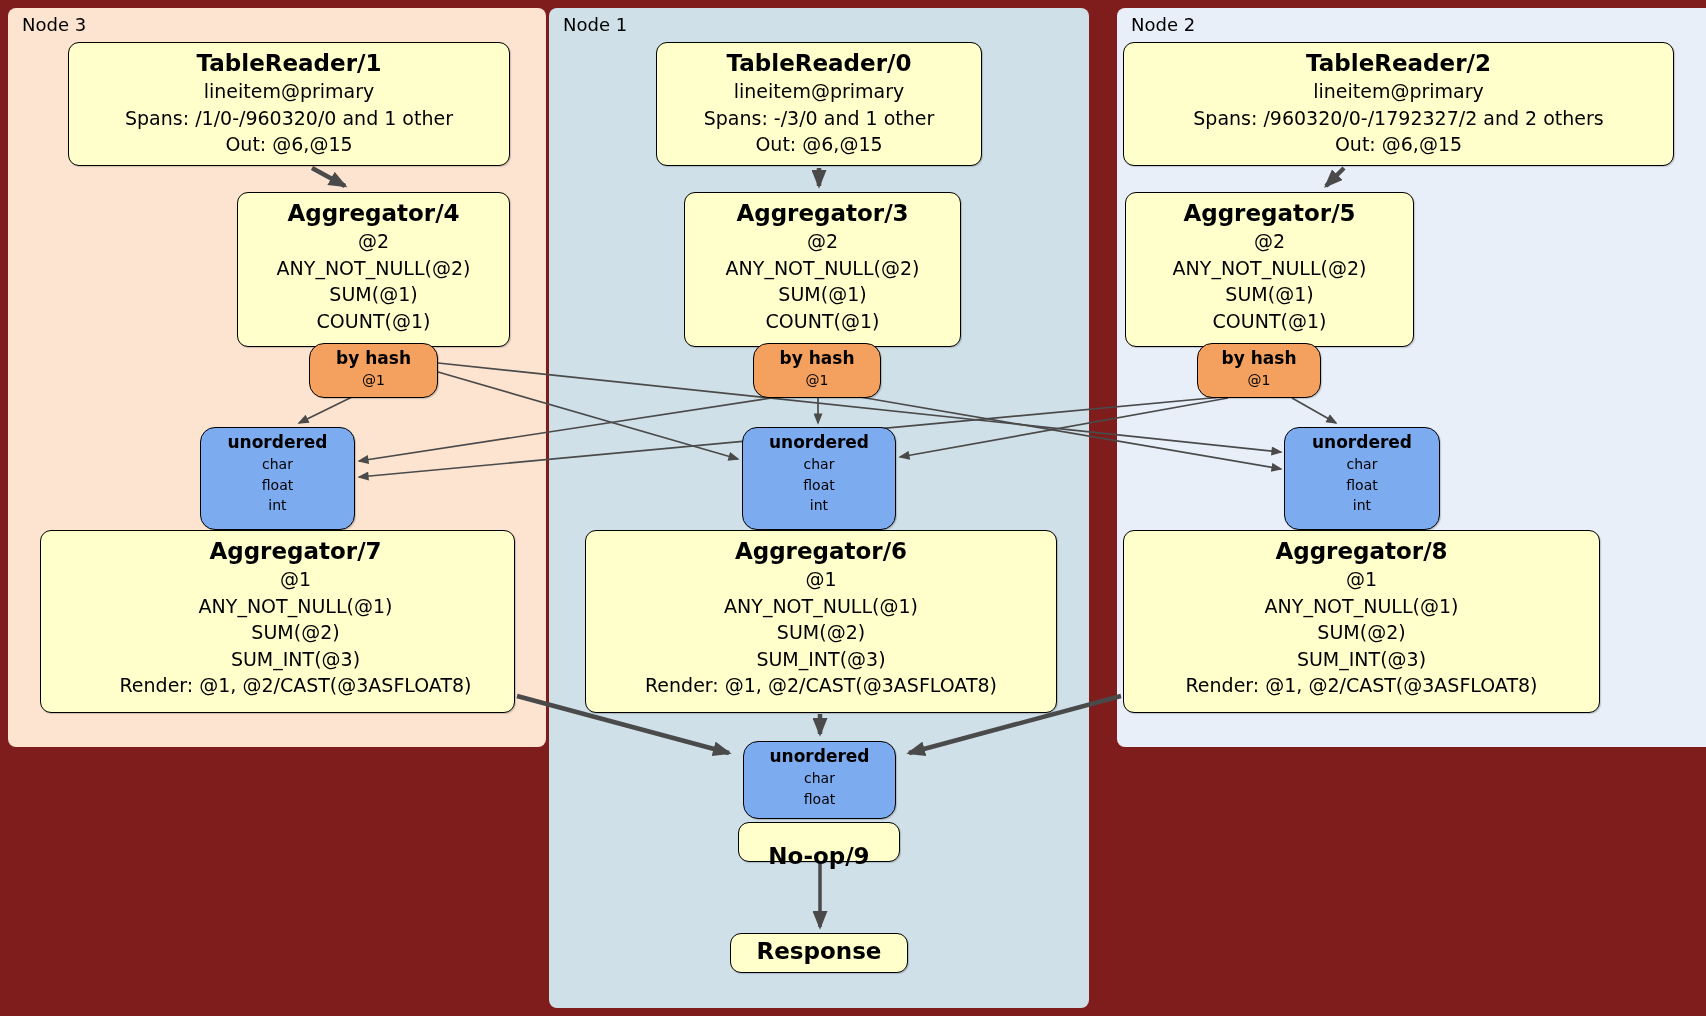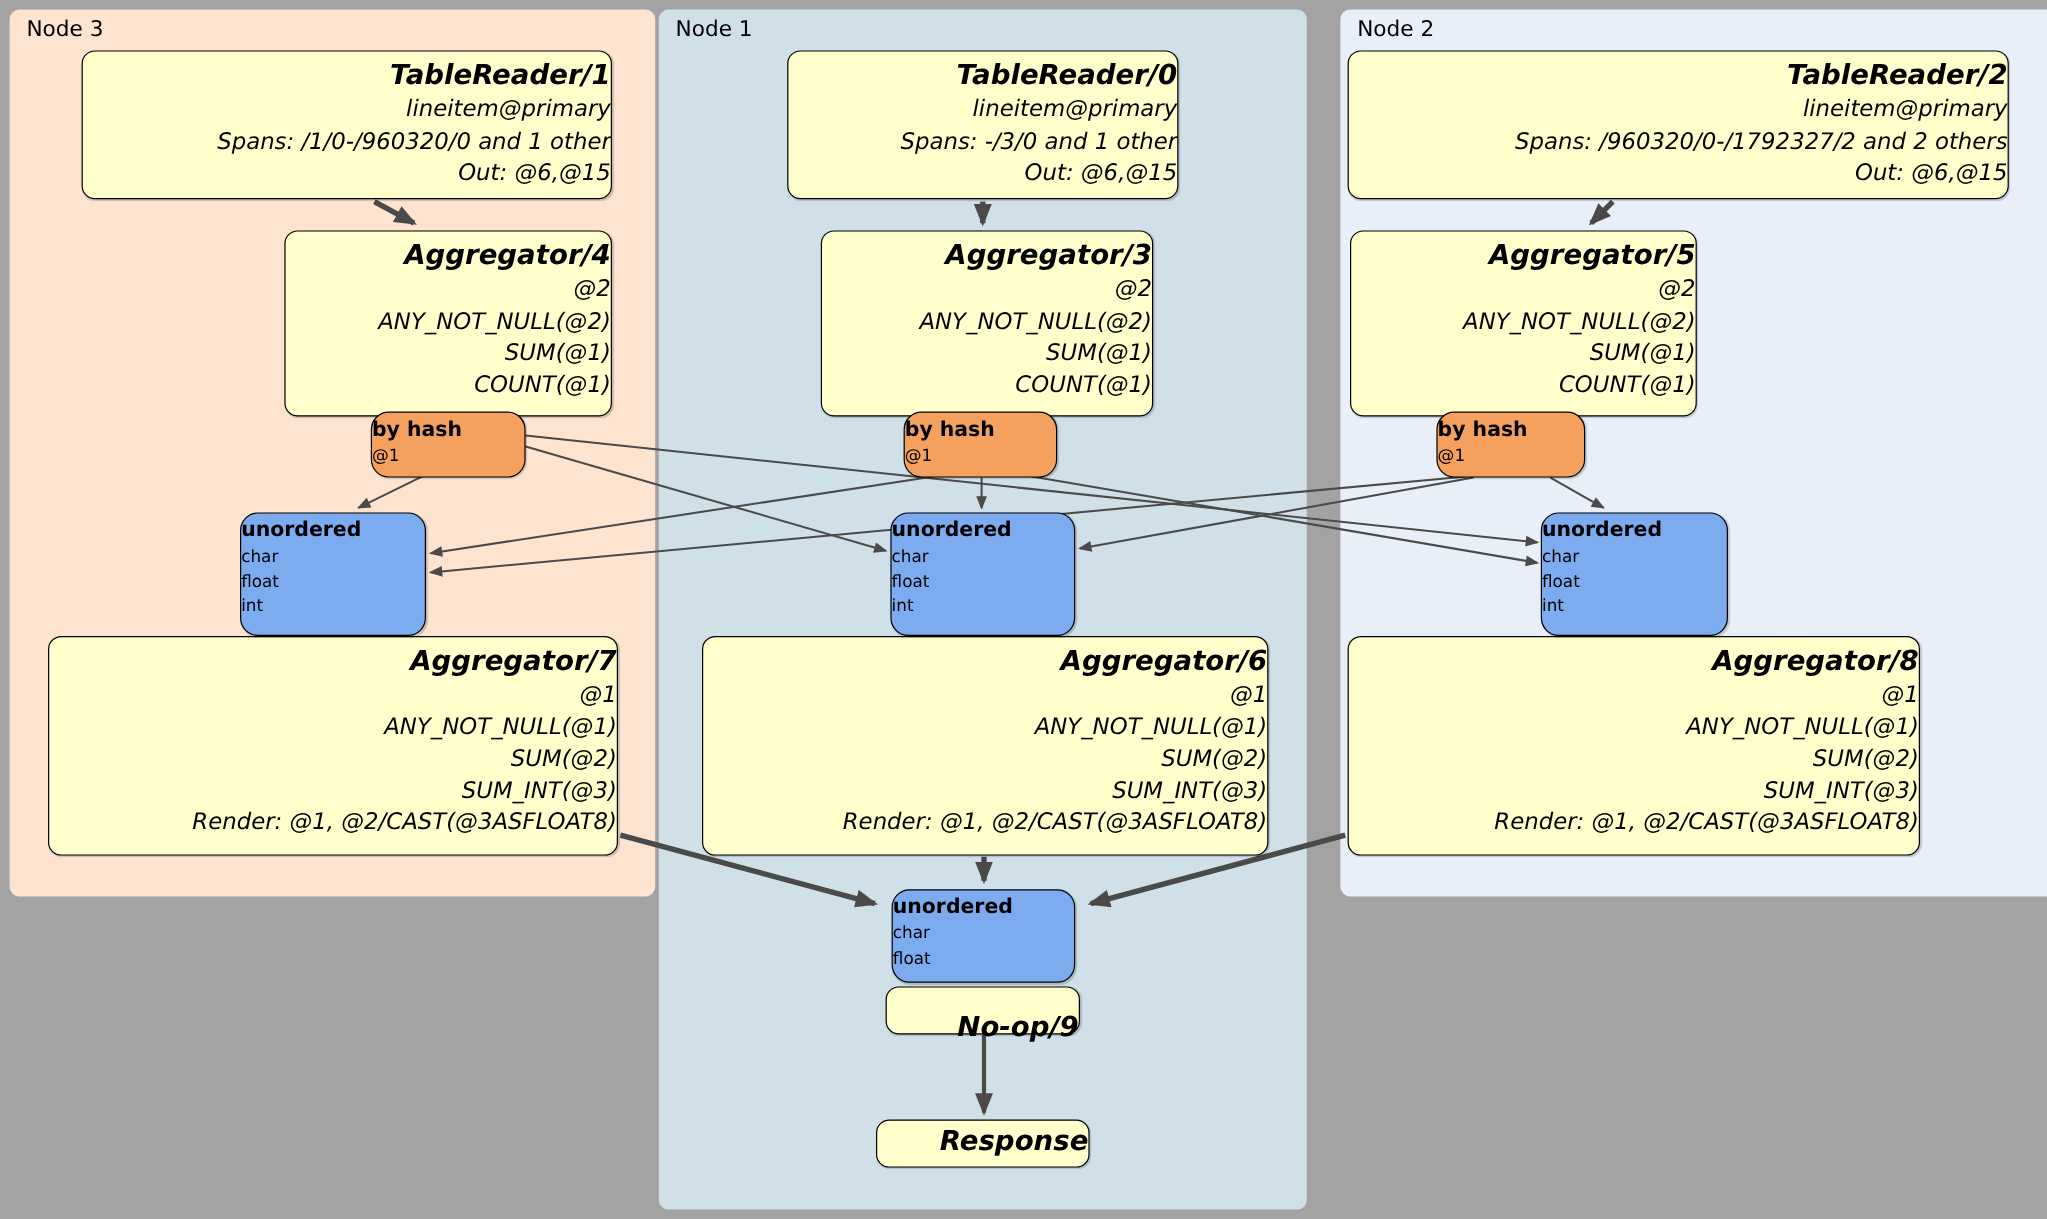--- a/index.html
+++ b/index.html
@@ -6,38 +6,38 @@
     --region-node3:#fce4d1;
     --region-node1:#d0e0e9;
     --region-node2:#e9eff9;
     --processor-box:#ffffcc;
     --router-badge:#f4a05e;
     --sync-badge:#7dabf0;
     --edge:#4a4a4a;
   }
   html,body{margin:0;padding:0;background:#ffffff;}
   body{font-family:"DejaVu Sans","Liberation Sans",sans-serif;color:#000;}
-  #canvas{position:relative;width:1706px;height:1016px;background:#a3a3a3;overflow:hidden;}
+  #canvas{position:relative;width:1706px;height:1016px;background:#7f1d1d;overflow:hidden;}
 
   .region{position:absolute;border-radius:8px;z-index:1;}
   .region-label{position:absolute;left:14px;top:5px;font-size:18px;line-height:24px;}
 
   #edges{position:absolute;left:0;top:0;z-index:2;}
   .edge-thick{stroke:var(--edge);stroke-width:4.5;fill:none;}
   .edge-mid{stroke:var(--edge);stroke-width:3.5;fill:none;}
   .edge-thin{stroke:var(--edge);stroke-width:1.7;fill:none;}
   .arrowhead{fill:var(--edge);}
 
   .box{position:absolute;background:var(--processor-box);border:1.6px solid #000;
-       border-radius:11px;text-align:right;z-index:3;box-sizing:border-box;
-       padding-top:5px;box-shadow:1px 1px 1px rgba(0,0,0,0.18);font-style:italic;}
+       border-radius:11px;text-align:center;z-index:3;box-sizing:border-box;
+       padding-top:5px;box-shadow:1px 1px 1px rgba(0,0,0,0.18);}
   .box-title{font-weight:bold;font-size:23px;line-height:30px;}
   .box-line{font-size:19px;line-height:26.5px;}
 
-  .badge{position:absolute;border:1.6px solid #000;border-radius:15px;text-align:left;
+  .badge{position:absolute;border:1.6px solid #000;border-radius:15px;text-align:center;
          z-index:4;box-sizing:border-box;box-shadow:1px 1px 1px rgba(0,0,0,0.18);}
   .badge.hash{background:var(--router-badge);}
   .badge.sync{background:var(--sync-badge);}
   .badge-title{font-weight:bold;font-size:17px;line-height:23px;padding-top:3px;}
   .badge-line{font-size:14px;line-height:20.5px;}
 </style>
 </head>
 <body>
 
 <div id="canvas">

